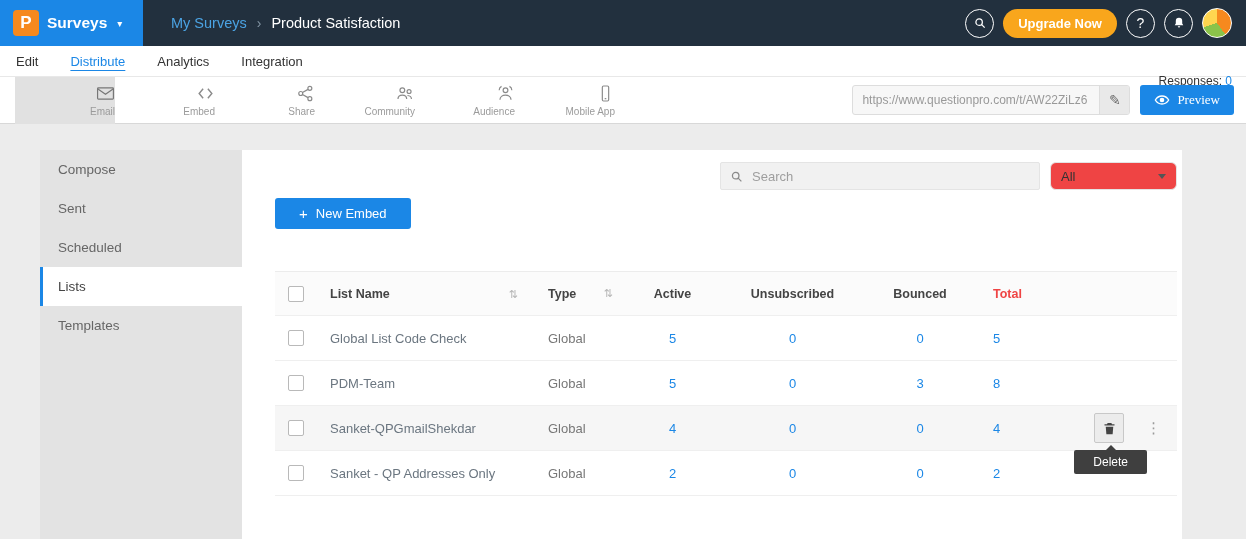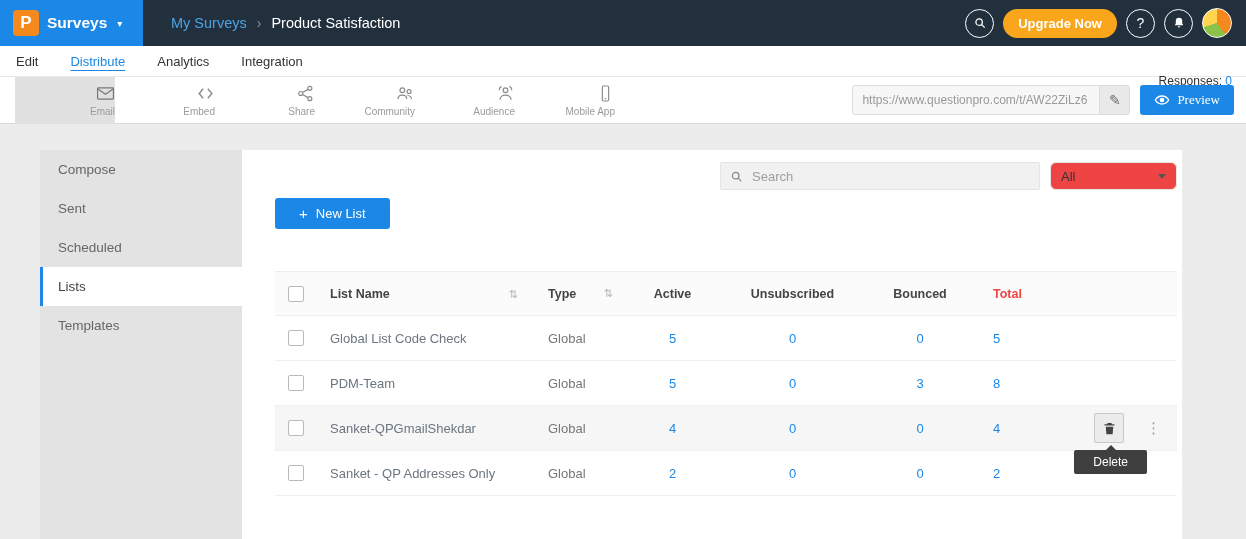--- a/index.html
+++ b/index.html
@@ -203,21 +203,21 @@
         <input class="search-input" type="text" placeholder="Search" style="">
       </div>
       <div class="filter">
         <span>All</span>
         <span class="caret-down"></span>
       </div>
     </div>
 
     <button class="new-list">
       <span class="plus">+</span>
-      <span>New List</span>
+      <span>New Embed</span>
     </button>
 
     <div class="table">
 
       <div class="trow thead">
         <div class="cell-check">
             <span class="cb"></span>
           </div>
         <div class="cell-name">
           <span>List Name</span>

